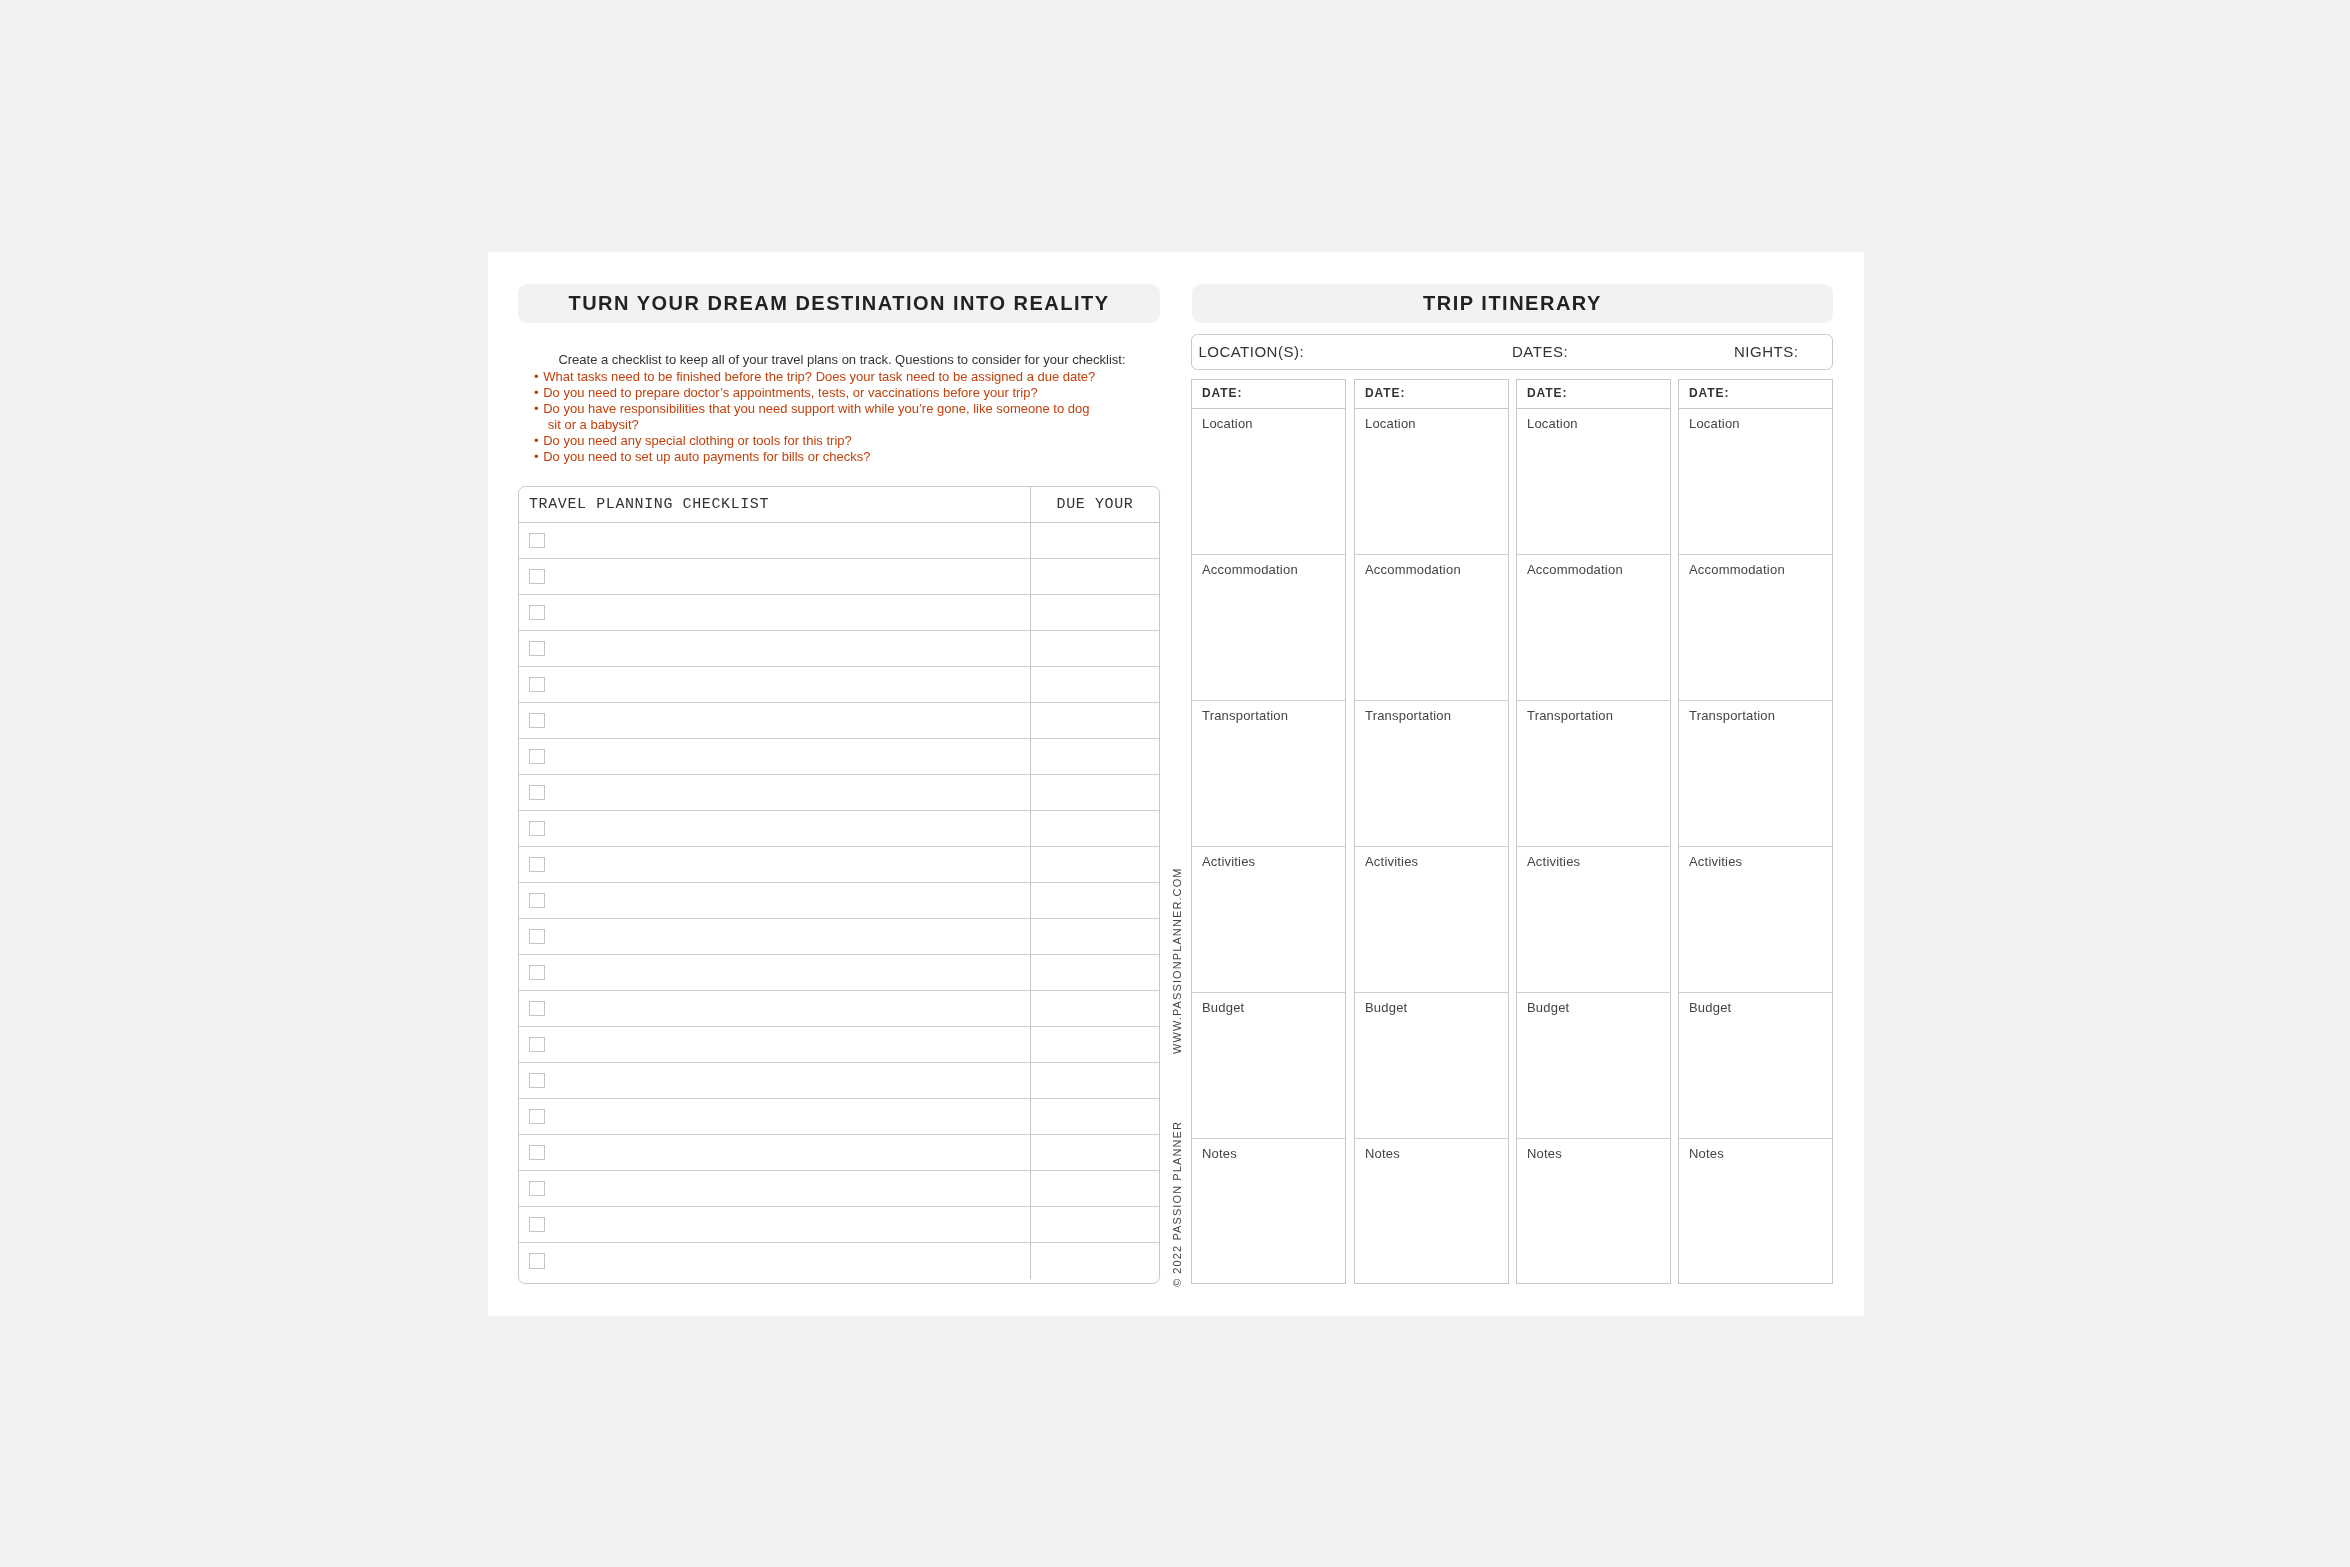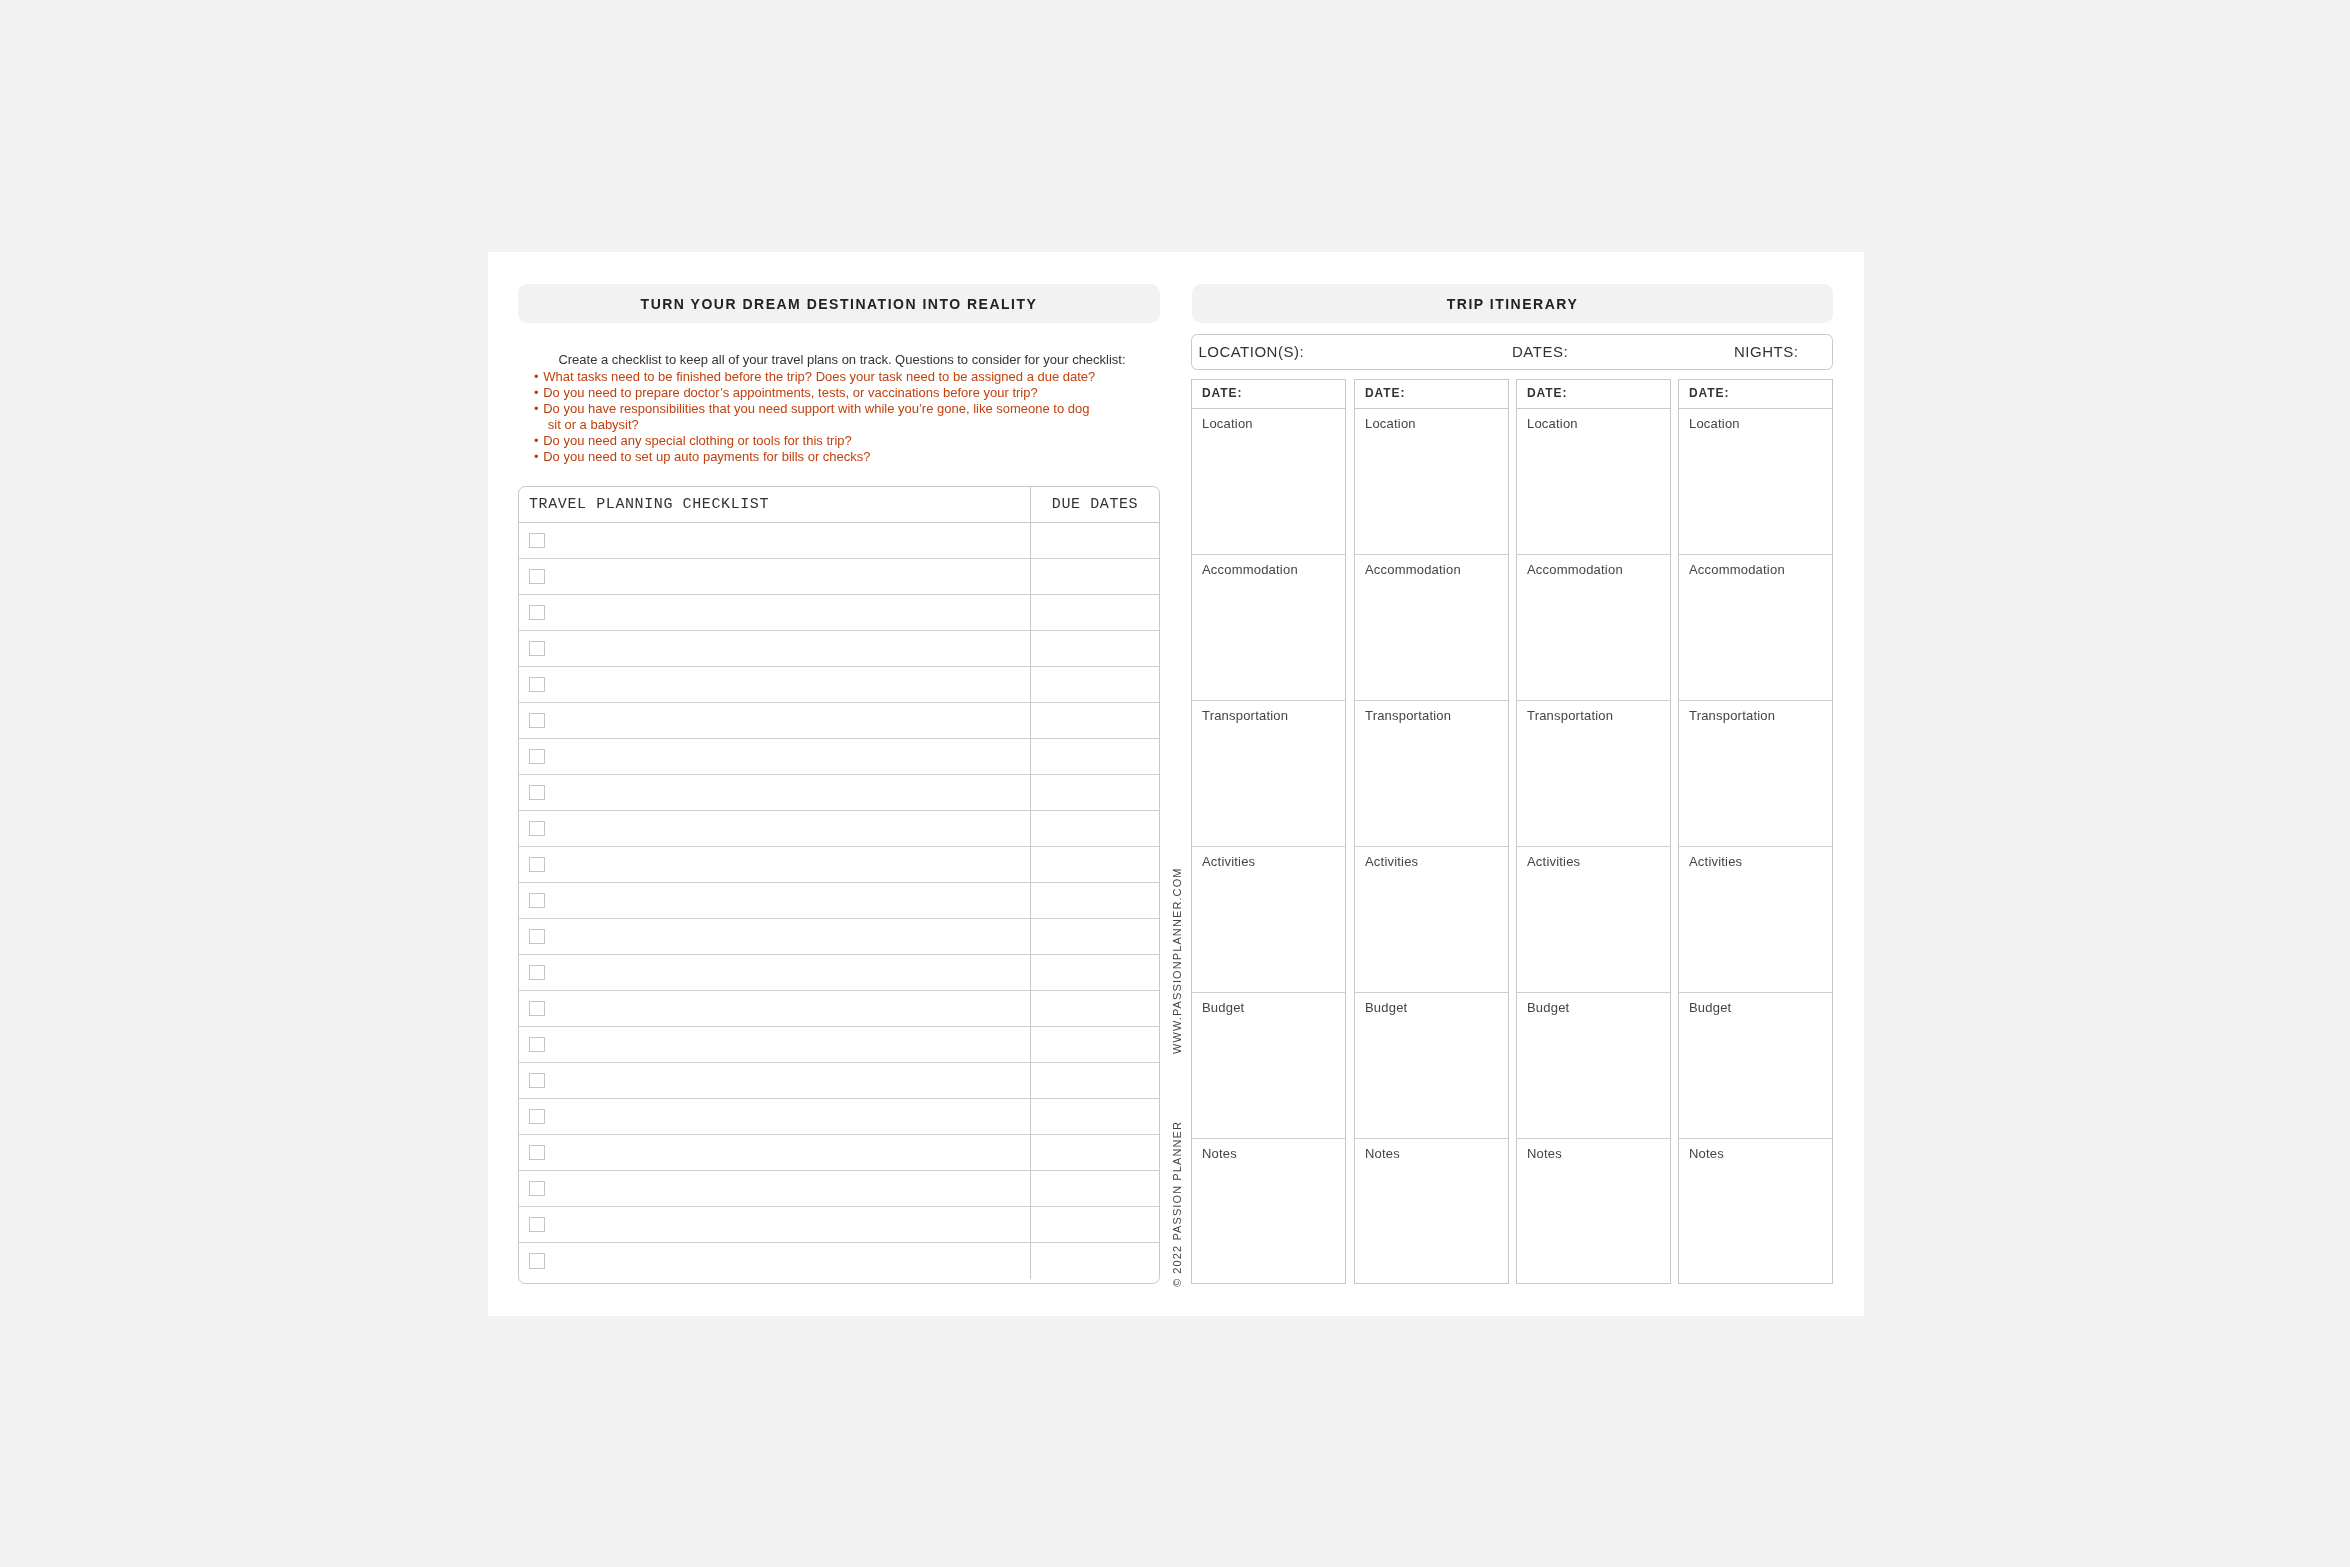--- a/index.html
+++ b/index.html
@@ -4,21 +4,21 @@
 <style>
   html, body { margin:0; padding:0; }
   body {
     width:2351px; height:1568px; background:#f2f2f2; position:relative; overflow:hidden;
     font-family:"Liberation Sans", sans-serif; color:#3a3a3a;
   }
   .page { position:absolute; left:488px; top:252px; width:1376px; height:1064px; background:#ffffff; }
   .title-box {
     position:absolute; background:#f2f2f2; border-radius:9.2px;
     display:flex; align-items:center; justify-content:center;
-    font-weight:bold; font-size:14px; letter-spacing:1.5px; color:#222;
+    font-weight:bold; font-size:20px; letter-spacing:1.5px; color:#222;
   }
   .intro { position:absolute; left:525px; top:352px; width:634px; font-size:13px; color:#333; text-align:center; white-space:nowrap; }
   .bullets { position:absolute; left:534px; top:369px; width:634px; font-size:13px; color:#c2410c; margin:0; padding:0; list-style:none; }
   .bullets li { line-height:16px; white-space:nowrap; }
   .bullets li .dot { display:inline-block; width:9.2px; }
   .bullets li .cont { padding-left:13.8px; }
   .checklist {
     position:absolute; left:518px; top:486px; width:642px; height:798px;
     border:1.4px solid #c8c8c8; border-radius:7.3px; box-sizing:border-box; overflow:hidden;
   }
@@ -64,21 +64,21 @@
   <li><span class="dot">•</span><span>Do you need to prepare doctor’s appointments, tests, or vaccinations before your trip?</span></li>
   <li><span class="dot">•</span><span>Do you have responsibilities that you need support with while you’re gone, like someone to dog</span></li>
   <li><span class="cont">sit or a babysit?</span></li>
   <li><span class="dot">•</span><span>Do you need any special clothing or tools for this trip?</span></li>
   <li><span class="dot">•</span><span>Do you need to set up auto payments for bills or checks?</span></li>
 </ul>
 
 <div class="checklist">
   <div class="cl-header">
     <div class="cl-h1">TRAVEL PLANNING CHECKLIST</div>
-    <div class="cl-h2">DUE DATES</div>
+    <div class="cl-h2">DUE YOUR</div>
   </div>
   <div id="cl-rows">
       <div class="cl-row">
         <div class="cl-c1">
           <div class="cb"></div>
         </div>
         <div class="cl-c2"></div>
       </div>
       <div class="cl-row">
         <div class="cl-c1">

